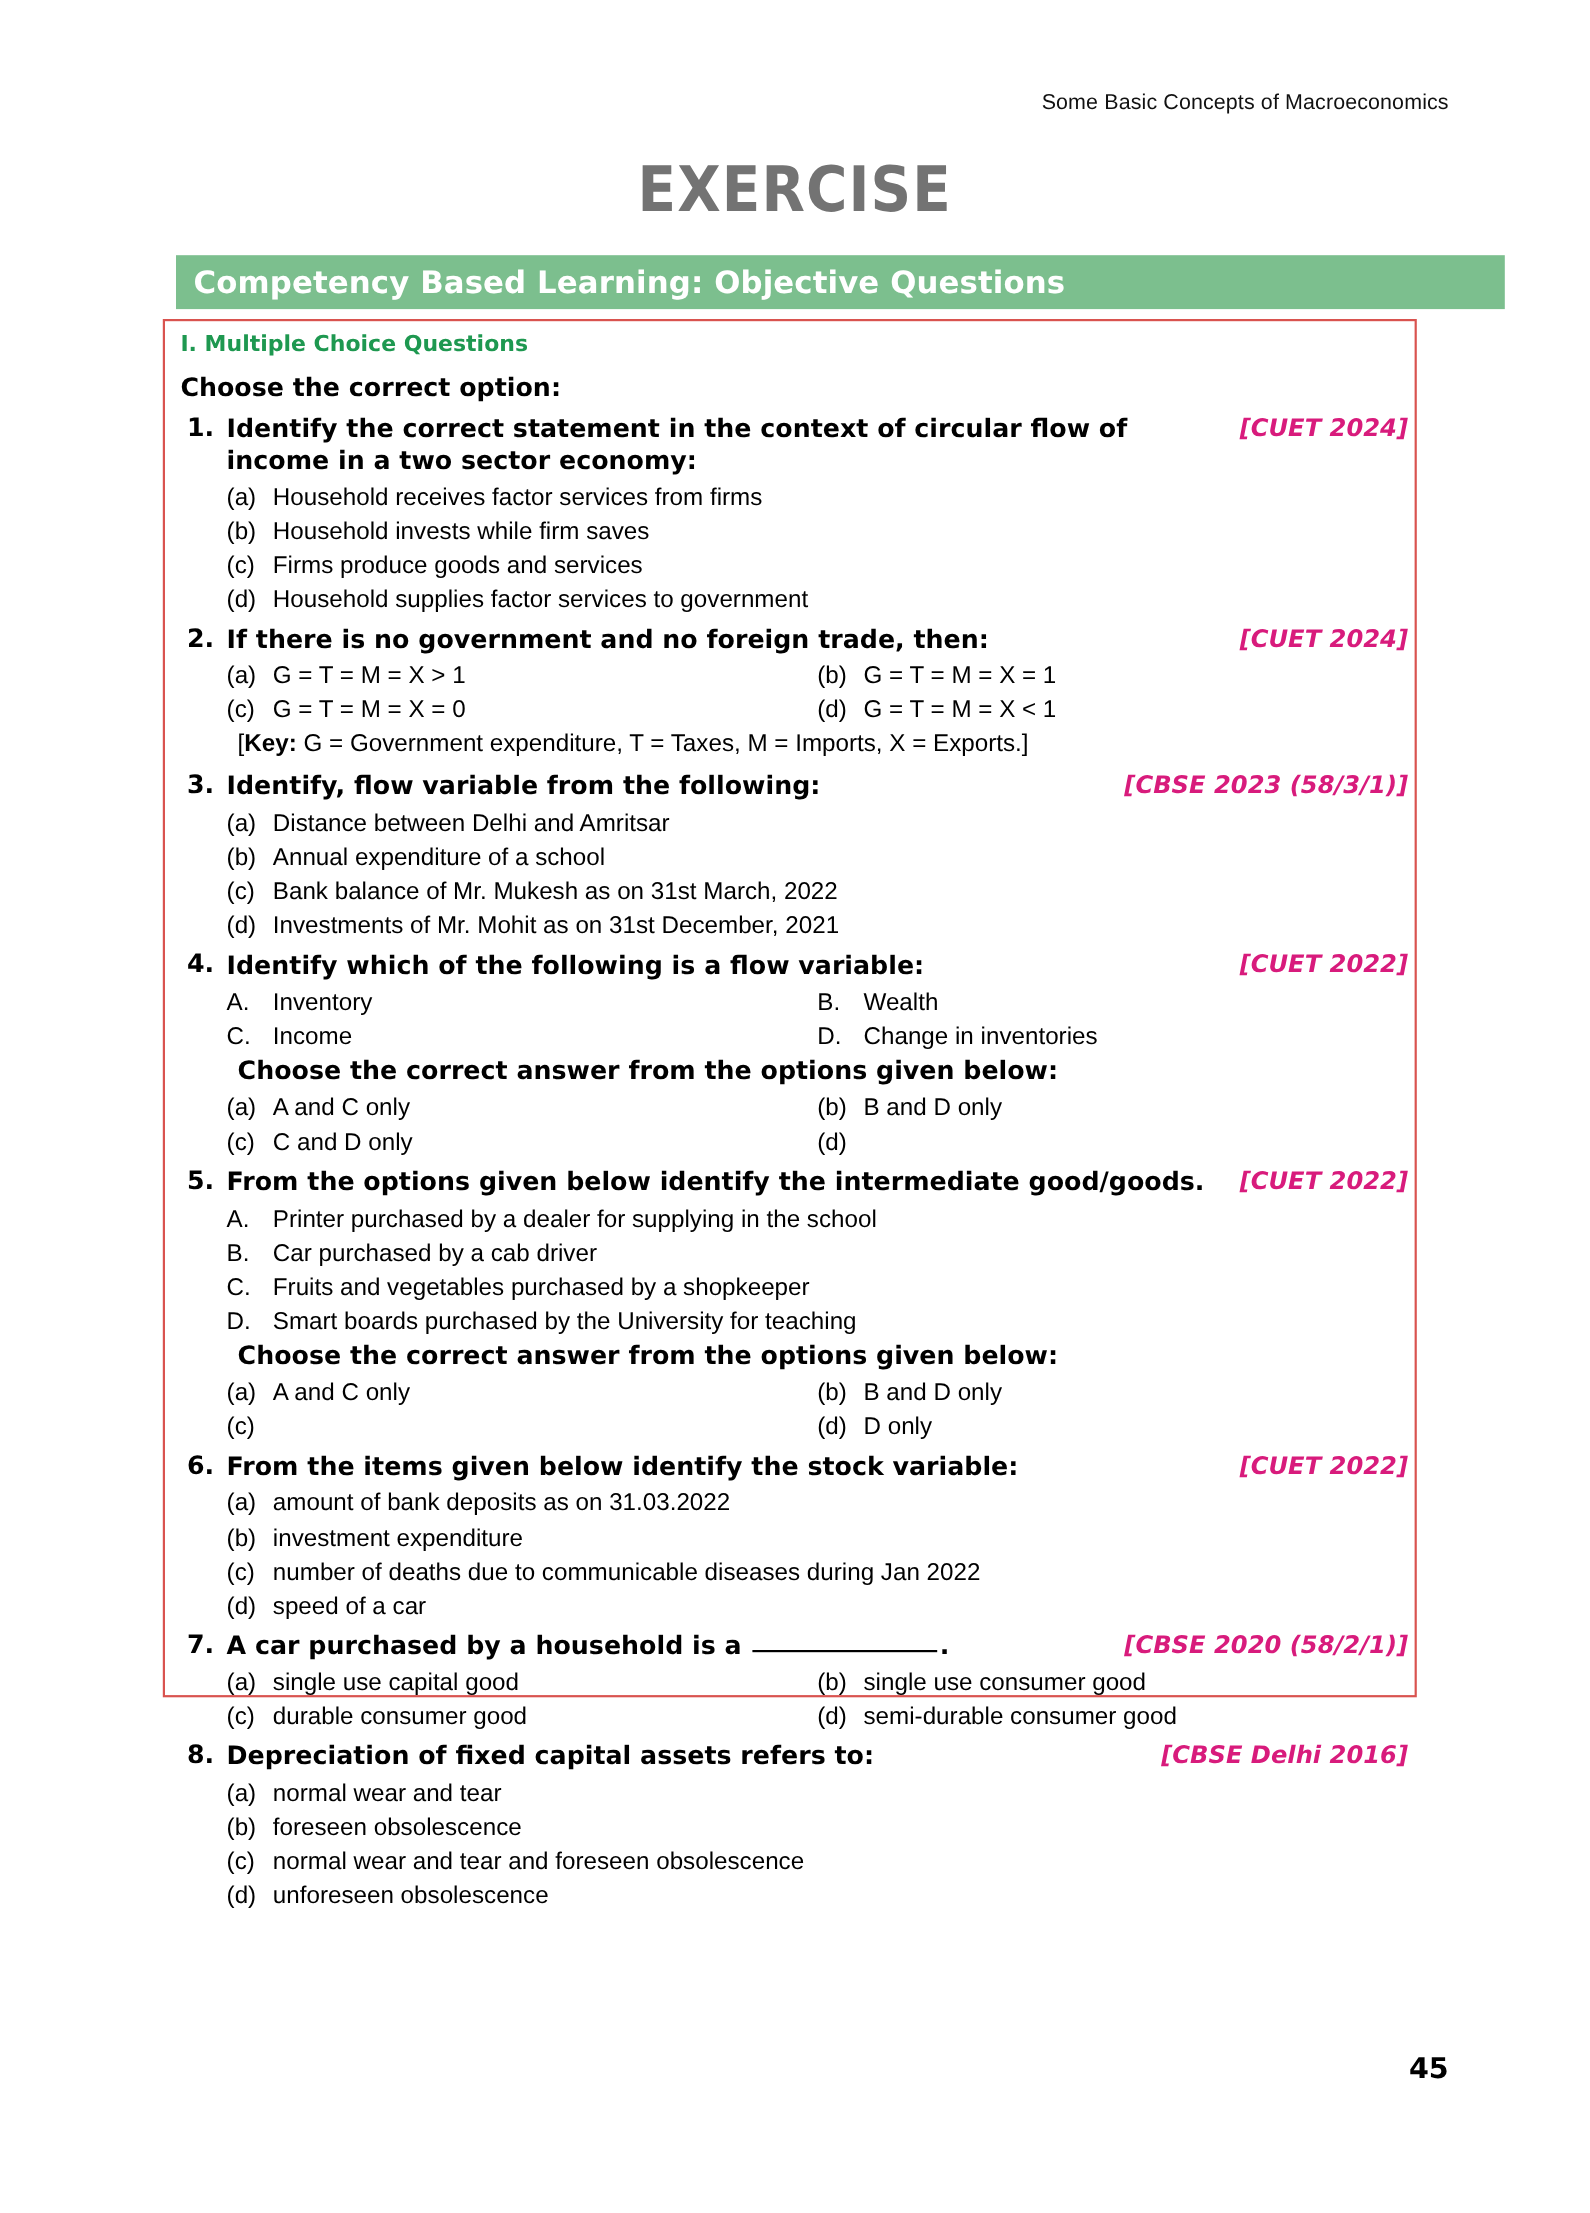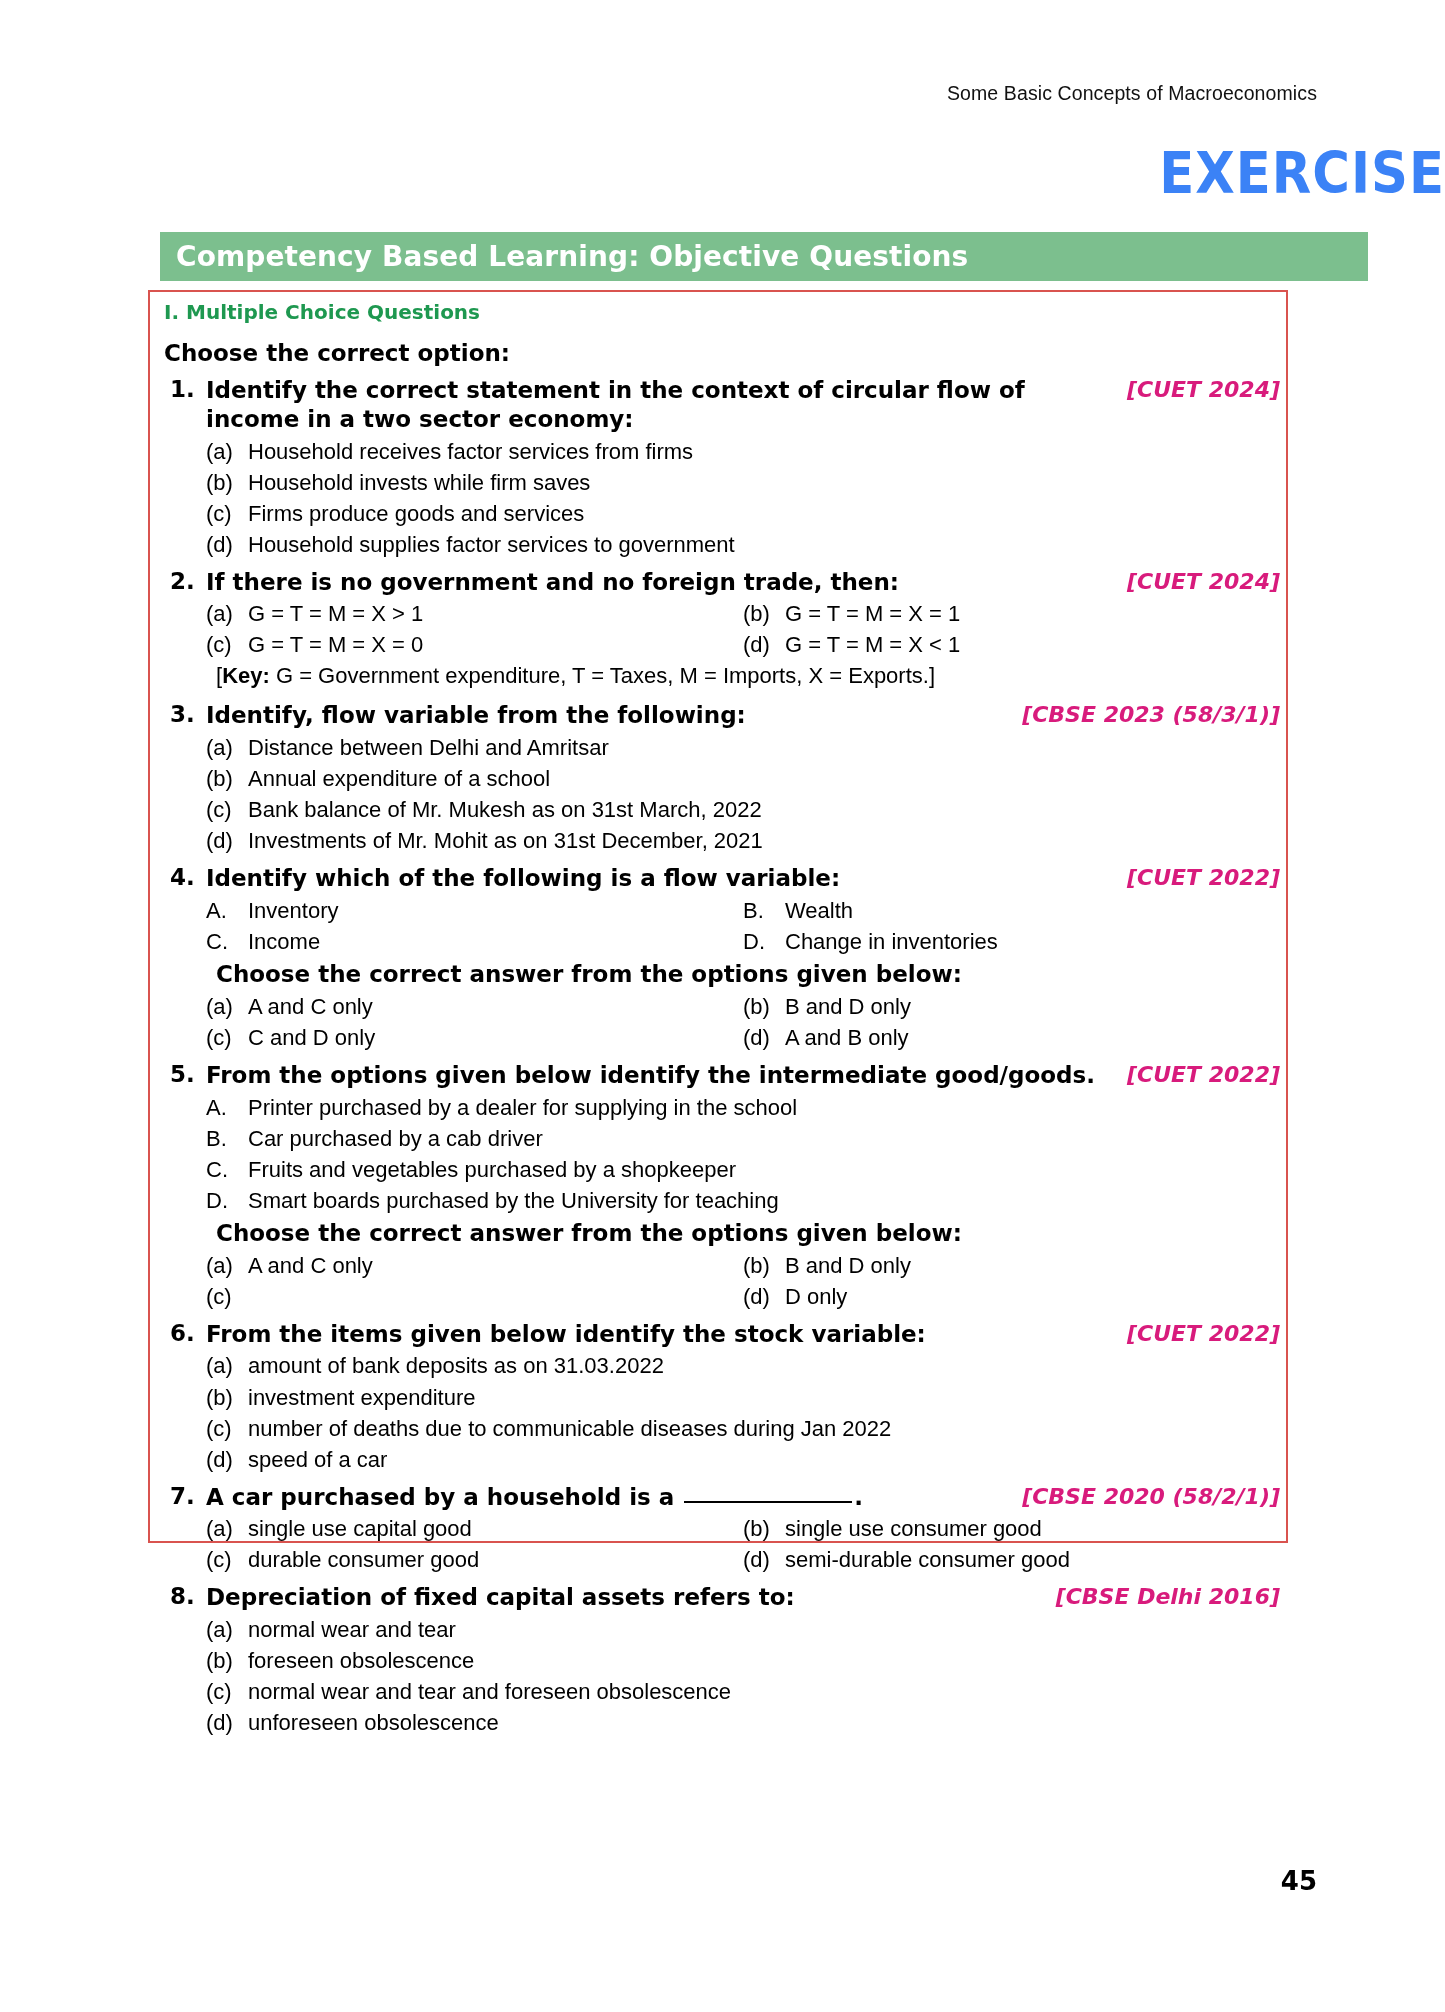--- a/index.html
+++ b/index.html
@@ -31,25 +31,25 @@
     color: #111111;
     white-space: nowrap;
   }
 
   
   .exercise-title {
     position: absolute;
     top: 140px;
     left: 0;
     right: 0;
-    text-align: right;
+    text-align: center;
     font-size: 57px;
     font-weight: bold;
     letter-spacing: 1px;
-    color: #3b82f6;
+    color: #737373;
     font-family: "DejaVu Sans", sans-serif;
     font-stretch: condensed;
   }
 
   
   .banner {
     position: absolute;
     top: 232px;
     left: 160px;
     width: 1208px;
@@ -329,21 +329,20 @@
                 <span class="opt-txt">B and D only</span>
               </div>
             </div>
             <div class="opt-row">
               <div class="opt">
                 <span class="opt-lbl">(c)</span>
                 <span class="opt-txt">C and D only</span>
               </div>
               <div class="opt">
                 <span class="opt-lbl">(d)</span>
-                <span class="opt-txt">A and B only</span>
               </div>
             </div>
           </div>
         </div>
         <div class="gap-s"></div>
         <div class="q">
           <div class="q-num">5.</div>
           <div class="q-stem"><span class="tag tag-right">[CUET 2022]</span><span>From the options given below identify the intermediate good/goods.</span></div>
           <div class="opts opt-list">
             <div class="opt">

